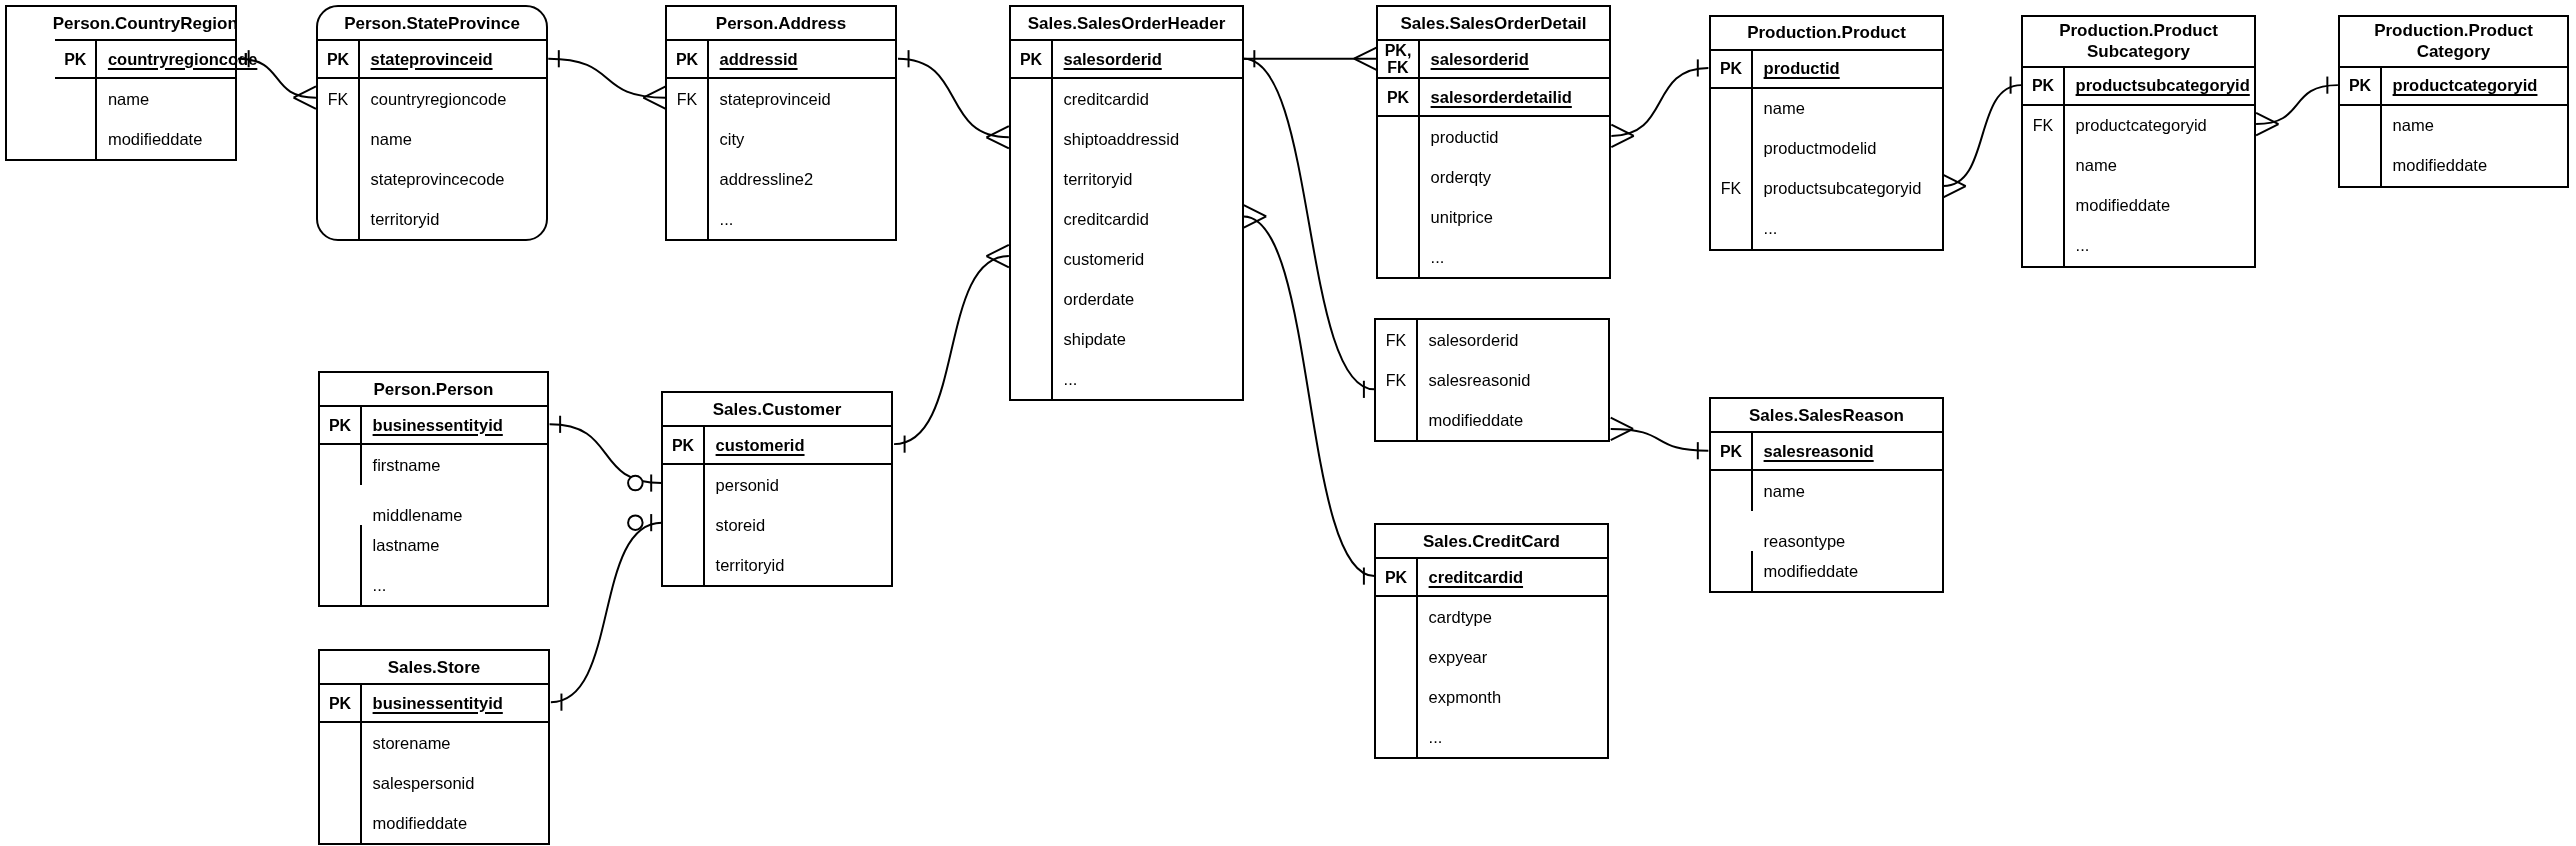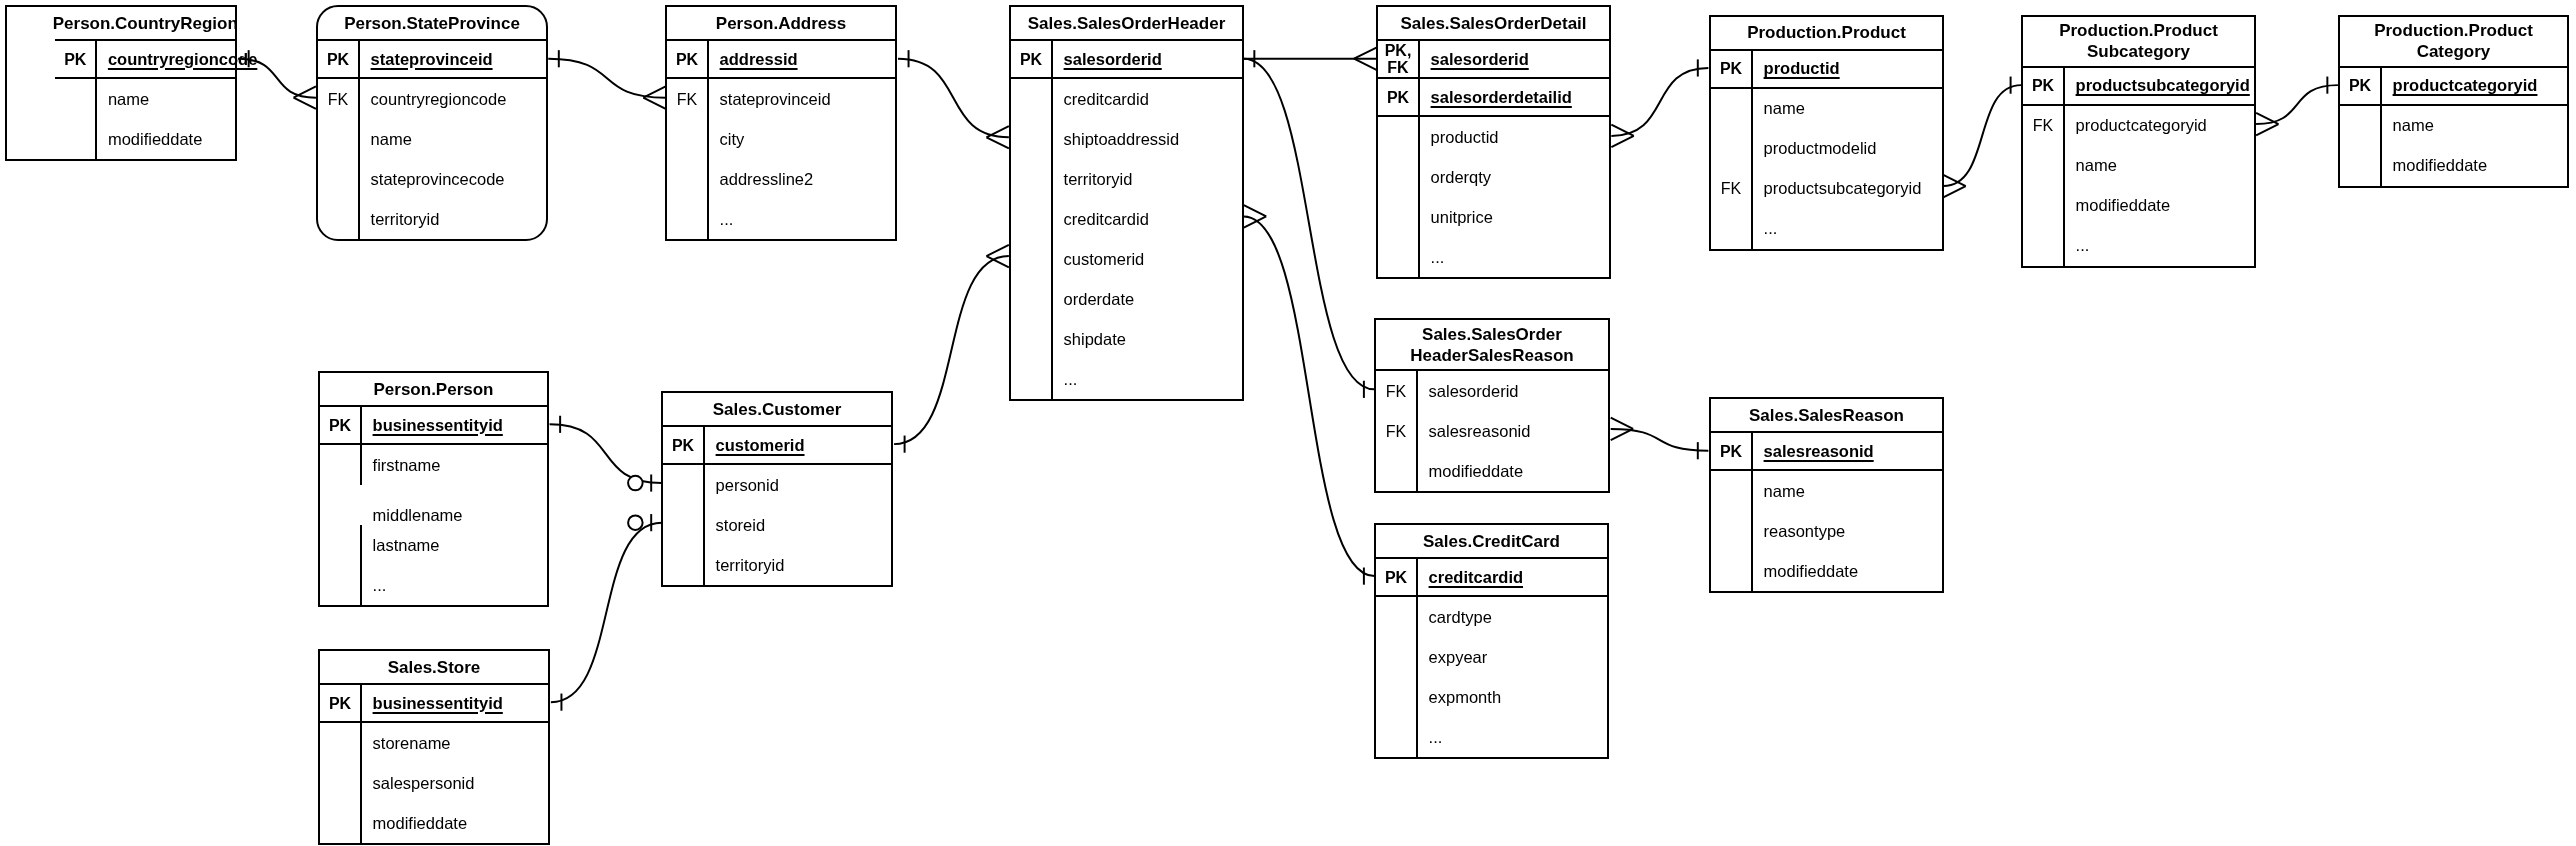--- a/index.html
+++ b/index.html
@@ -272,22 +272,20 @@
       <div class="row" style="height: 40px;">
         <div class="kcell"></div>
         <div class="ncell">salespersonid</div>
       </div>
       <div class="row" style="height: 40px;">
         <div class="kcell"></div>
         <div class="ncell">modifieddate</div>
       </div>
     </div>
     <div class="tbl" style="left: 1374px; top: 318px; width: 236px;">
-      <div class="tbl-title" style="height: 51px;">Sales.SalesOrder
-HeaderSalesReason</div>
       <div class="row" style="height: 40px;">
         <div class="kcell">FK</div>
         <div class="ncell">salesorderid</div>
       </div>
       <div class="row" style="height: 40px;">
         <div class="kcell">FK</div>
         <div class="ncell">salesreasonid</div>
       </div>
       <div class="row" style="height: 40px;">
         <div class="kcell"></div>
@@ -297,21 +295,21 @@
     <div class="tbl" style="left: 1709px; top: 397px; width: 235px;">
       <div class="tbl-title" style="height: 34px;">Sales.SalesReason</div>
       <div class="row keyrow" style="height: 38px;">
         <div class="kcell pk">PK</div>
         <div class="ncell pk">salesreasonid</div>
       </div>
       <div class="row" style="height: 40px;">
         <div class="kcell"></div>
         <div class="ncell">name</div>
       </div>
-      <div class="row" style="height: 40px;">
+      <div class="row" style="height: 40px; align-items: flex-end;">
         <div class="kcell"></div>
         <div class="ncell">reasontype</div>
       </div>
       <div class="row" style="height: 40px;">
         <div class="kcell"></div>
         <div class="ncell">modifieddate</div>
       </div>
     </div>
     <div class="tbl" style="left: 1374px; top: 523px; width: 235px;">
       <div class="tbl-title" style="height: 34px;">Sales.CreditCard</div>

